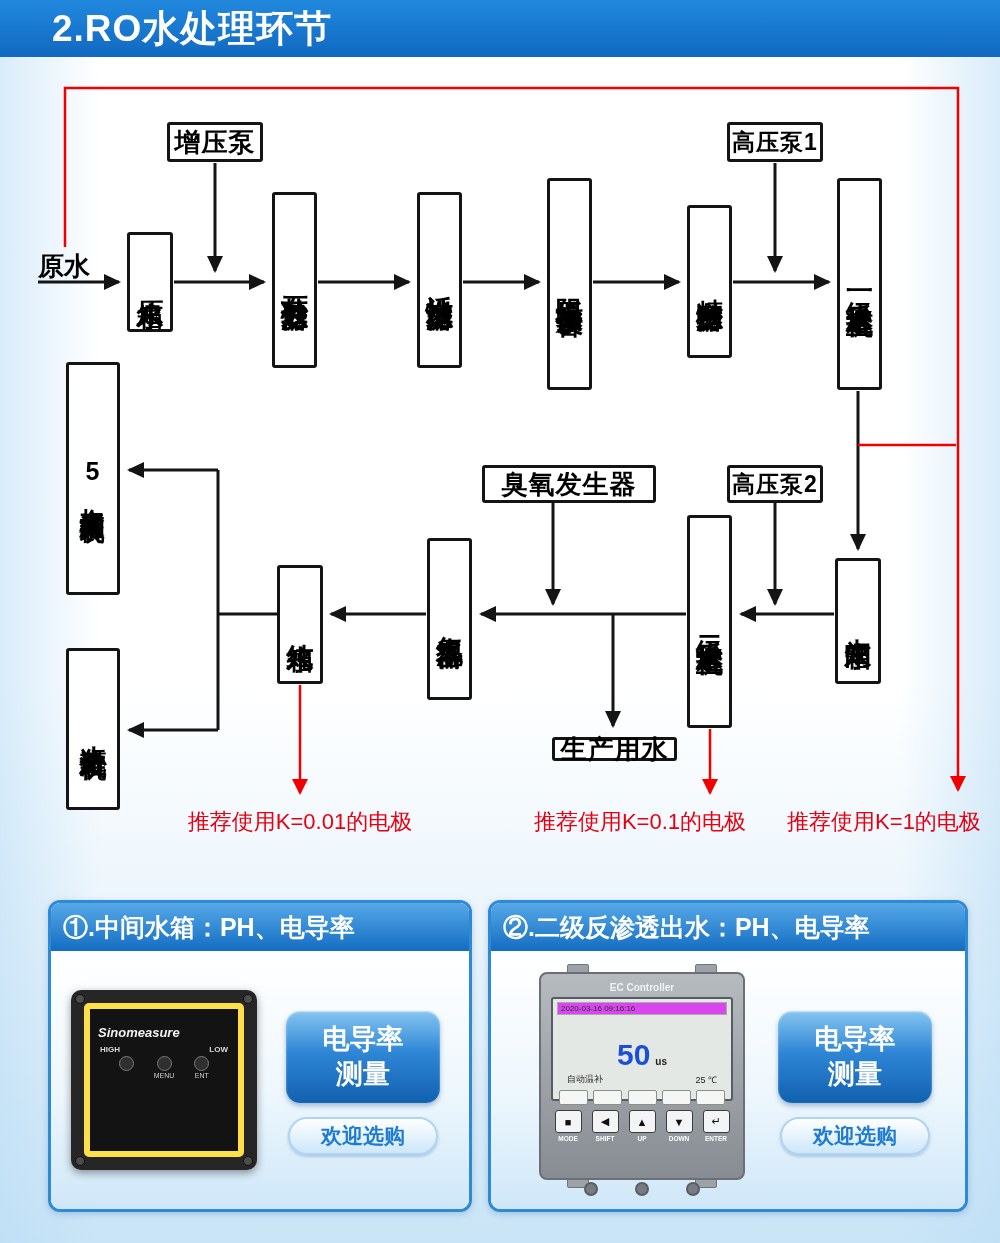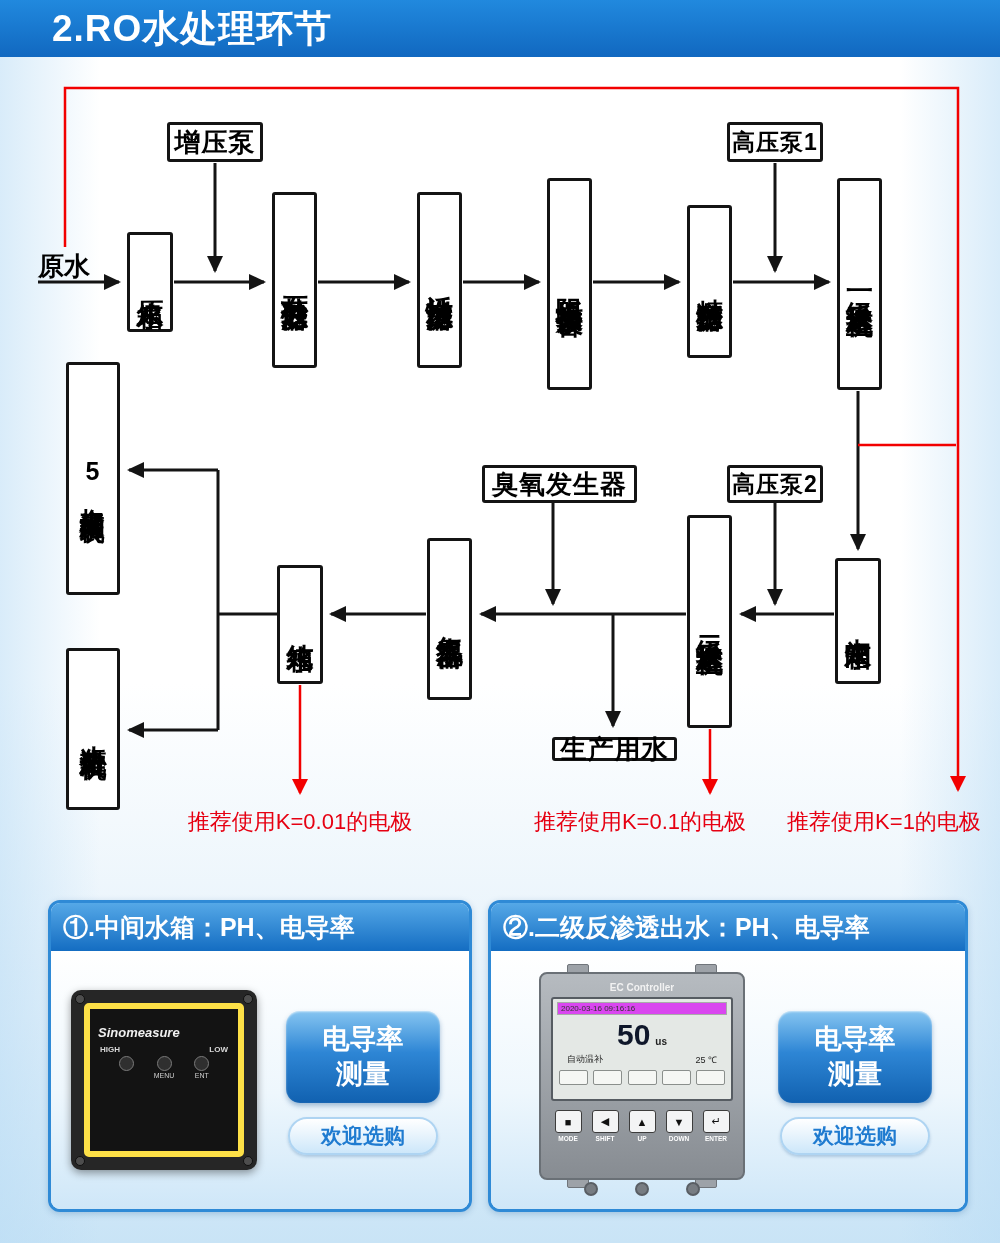--- a/index.html
+++ b/index.html
@@ -72,21 +72,21 @@
   .controller { margin-left:48px; width:206px; height:232px; position:relative; flex:none; }
   .ear { position:absolute; width:20px; height:12px; background:#9da2a8; border:1px solid #70757b; border-radius:2px; }
   .ctrl-body { position:absolute; top:8px; bottom:16px; left:0; right:0;
     background:linear-gradient(180deg,#b6bbc0,#878c92); border:2px solid #6a7076; border-radius:8px;
     padding:8px 10px; box-sizing:border-box; }
   .ctrl-title { text-align:center; color:#f2f2f2; font-size:10px; font-weight:700; }
   .ctrl-screen { margin-top:4px; height:104px; background:#e4e8e5; border:2px solid #565c62; border-radius:3px;
     padding:3px 4px; box-sizing:border-box; }
   .scr-date { font-size:8px; color:#333; border:1px solid #a8aca9; background:#d946ef; padding:1px 3px; }
   .scr-main { display:flex; justify-content:center; align-items:baseline; gap:5px; margin-top:3px; }
-  .scr-value { font-size:30px; font-weight:700; color:#0f172a; }
+  .scr-value { font-size:30px; font-weight:700; color:#1d4ed8;margin-top:20px; }
   .scr-unit { font-size:10px; font-weight:700; color:#222; }
   .scr-temp { display:flex; justify-content:space-between; font-size:9px; color:#222; padding:0 10px; margin-top:1px; }
   .scr-tabs { display:flex; justify-content:space-between; margin-top:4px; padding:0 2px; }
   .scr-tab { width:27px; height:13px; background:#f5f7f4; border:1px solid #8a8f8c; border-radius:2px; }
   .ctrl-keys { display:flex; justify-content:space-between; margin-top:9px; }
   .key { display:flex; flex-direction:column; align-items:center; width:34px; }
   .key-btn { width:25px; height:21px; background:#f3f4f5; border:1px solid #3c3c3c; border-radius:3px;
     display:flex; align-items:center; justify-content:center; font-size:11px; color:#111; cursor:pointer; }
   .key-lbl { margin-top:2px; font-size:6.5px; color:#ffffff; font-weight:700; }
   .gland { position:absolute; bottom:0; width:14px; height:14px; border-radius:50%; background:#777c82; border:2px solid #595e64; box-sizing:border-box; }
@@ -145,21 +145,21 @@
 
     <div class="vbox" style="left:127px;top:175px;width:46px;height:100px">原水箱</div>
     <div class="hbox" style="left:167px;top:65px;width:96px;height:40px">增压泵</div>
     <div class="vbox" style="left:272px;top:135px;width:45px;height:176px">石英砂过滤器</div>
     <div class="vbox" style="left:417px;top:135px;width:45px;height:176px">活性炭过滤器</div>
     <div class="vbox" style="left:547px;top:121px;width:45px;height:212px">阻垢器投加设备</div>
     <div class="vbox" style="left:687px;top:148px;width:45px;height:153px">精密过滤器</div>
     <div class="hbox" style="left:727px;top:65px;width:96px;height:40px;font-size:23px">高压泵1</div>
     <div class="vbox" style="left:837px;top:121px;width:45px;height:212px">一级反渗透主机</div>
     <div class="vbox" style="left:66px;top:305px;width:54px;height:233px;font-size:25px">5加仑大桶灌装机</div>
-    <div class="hbox" style="left:482px;top:408px;width:155px;height:38px">臭氧发生器</div>
+    <div class="hbox" style="left:482px;top:408px;width:174px;height:38px">臭氧发生器</div>
     <div class="hbox" style="left:727px;top:408px;width:96px;height:38px;font-size:23px">高压泵2</div>
     <div class="vbox" style="left:687px;top:458px;width:45px;height:213px">二级反渗透主机</div>
     <div class="vbox" style="left:835px;top:501px;width:46px;height:126px">中间水箱</div>
     <div class="vbox" style="left:277px;top:508px;width:46px;height:119px">纯水箱</div>
     <div class="vbox" style="left:427px;top:481px;width:45px;height:162px">气水混合器</div>
     <div class="hbox" style="left:552px;top:680px;width:125px;height:24px">生产用水</div>
     <div class="vbox" style="left:66px;top:591px;width:54px;height:162px">小瓶灌装机</div>
 
     <div class="red-note" style="left:160px;top:750px;width:280px">推荐使用K=0.01的电极</div>
     <div class="red-note" style="left:500px;top:750px;width:280px">推荐使用K=0.1的电极</div>

